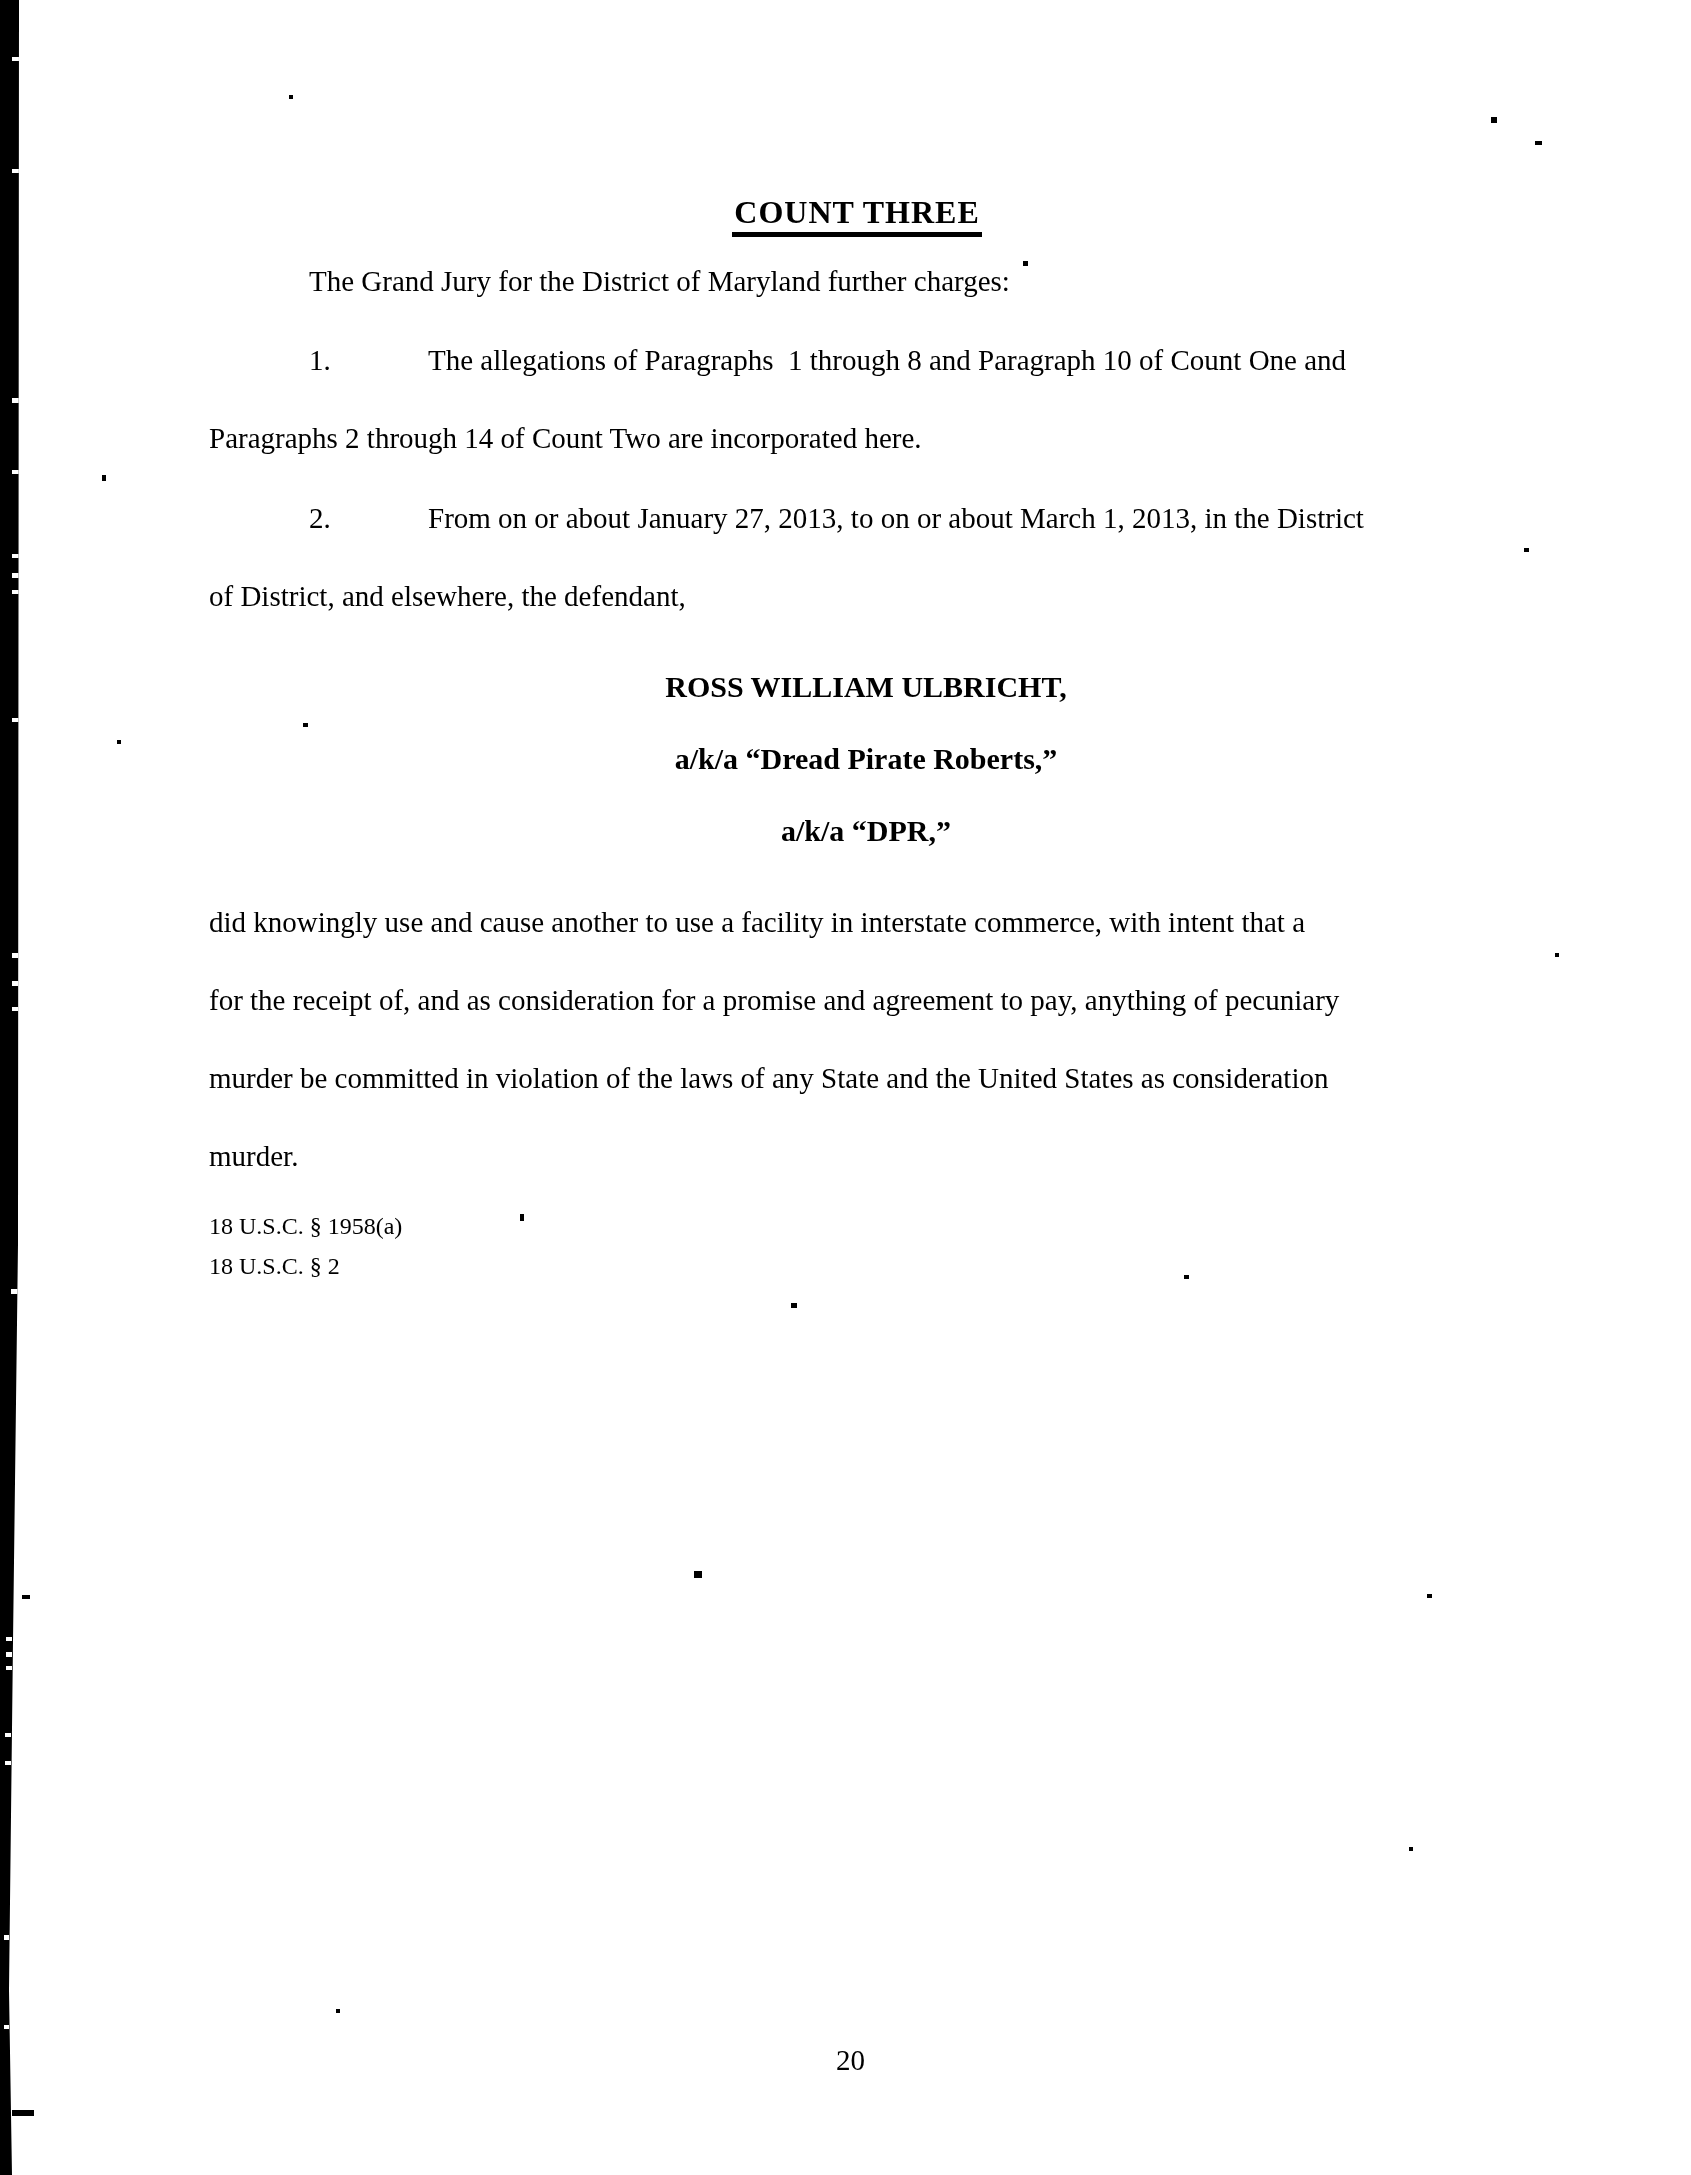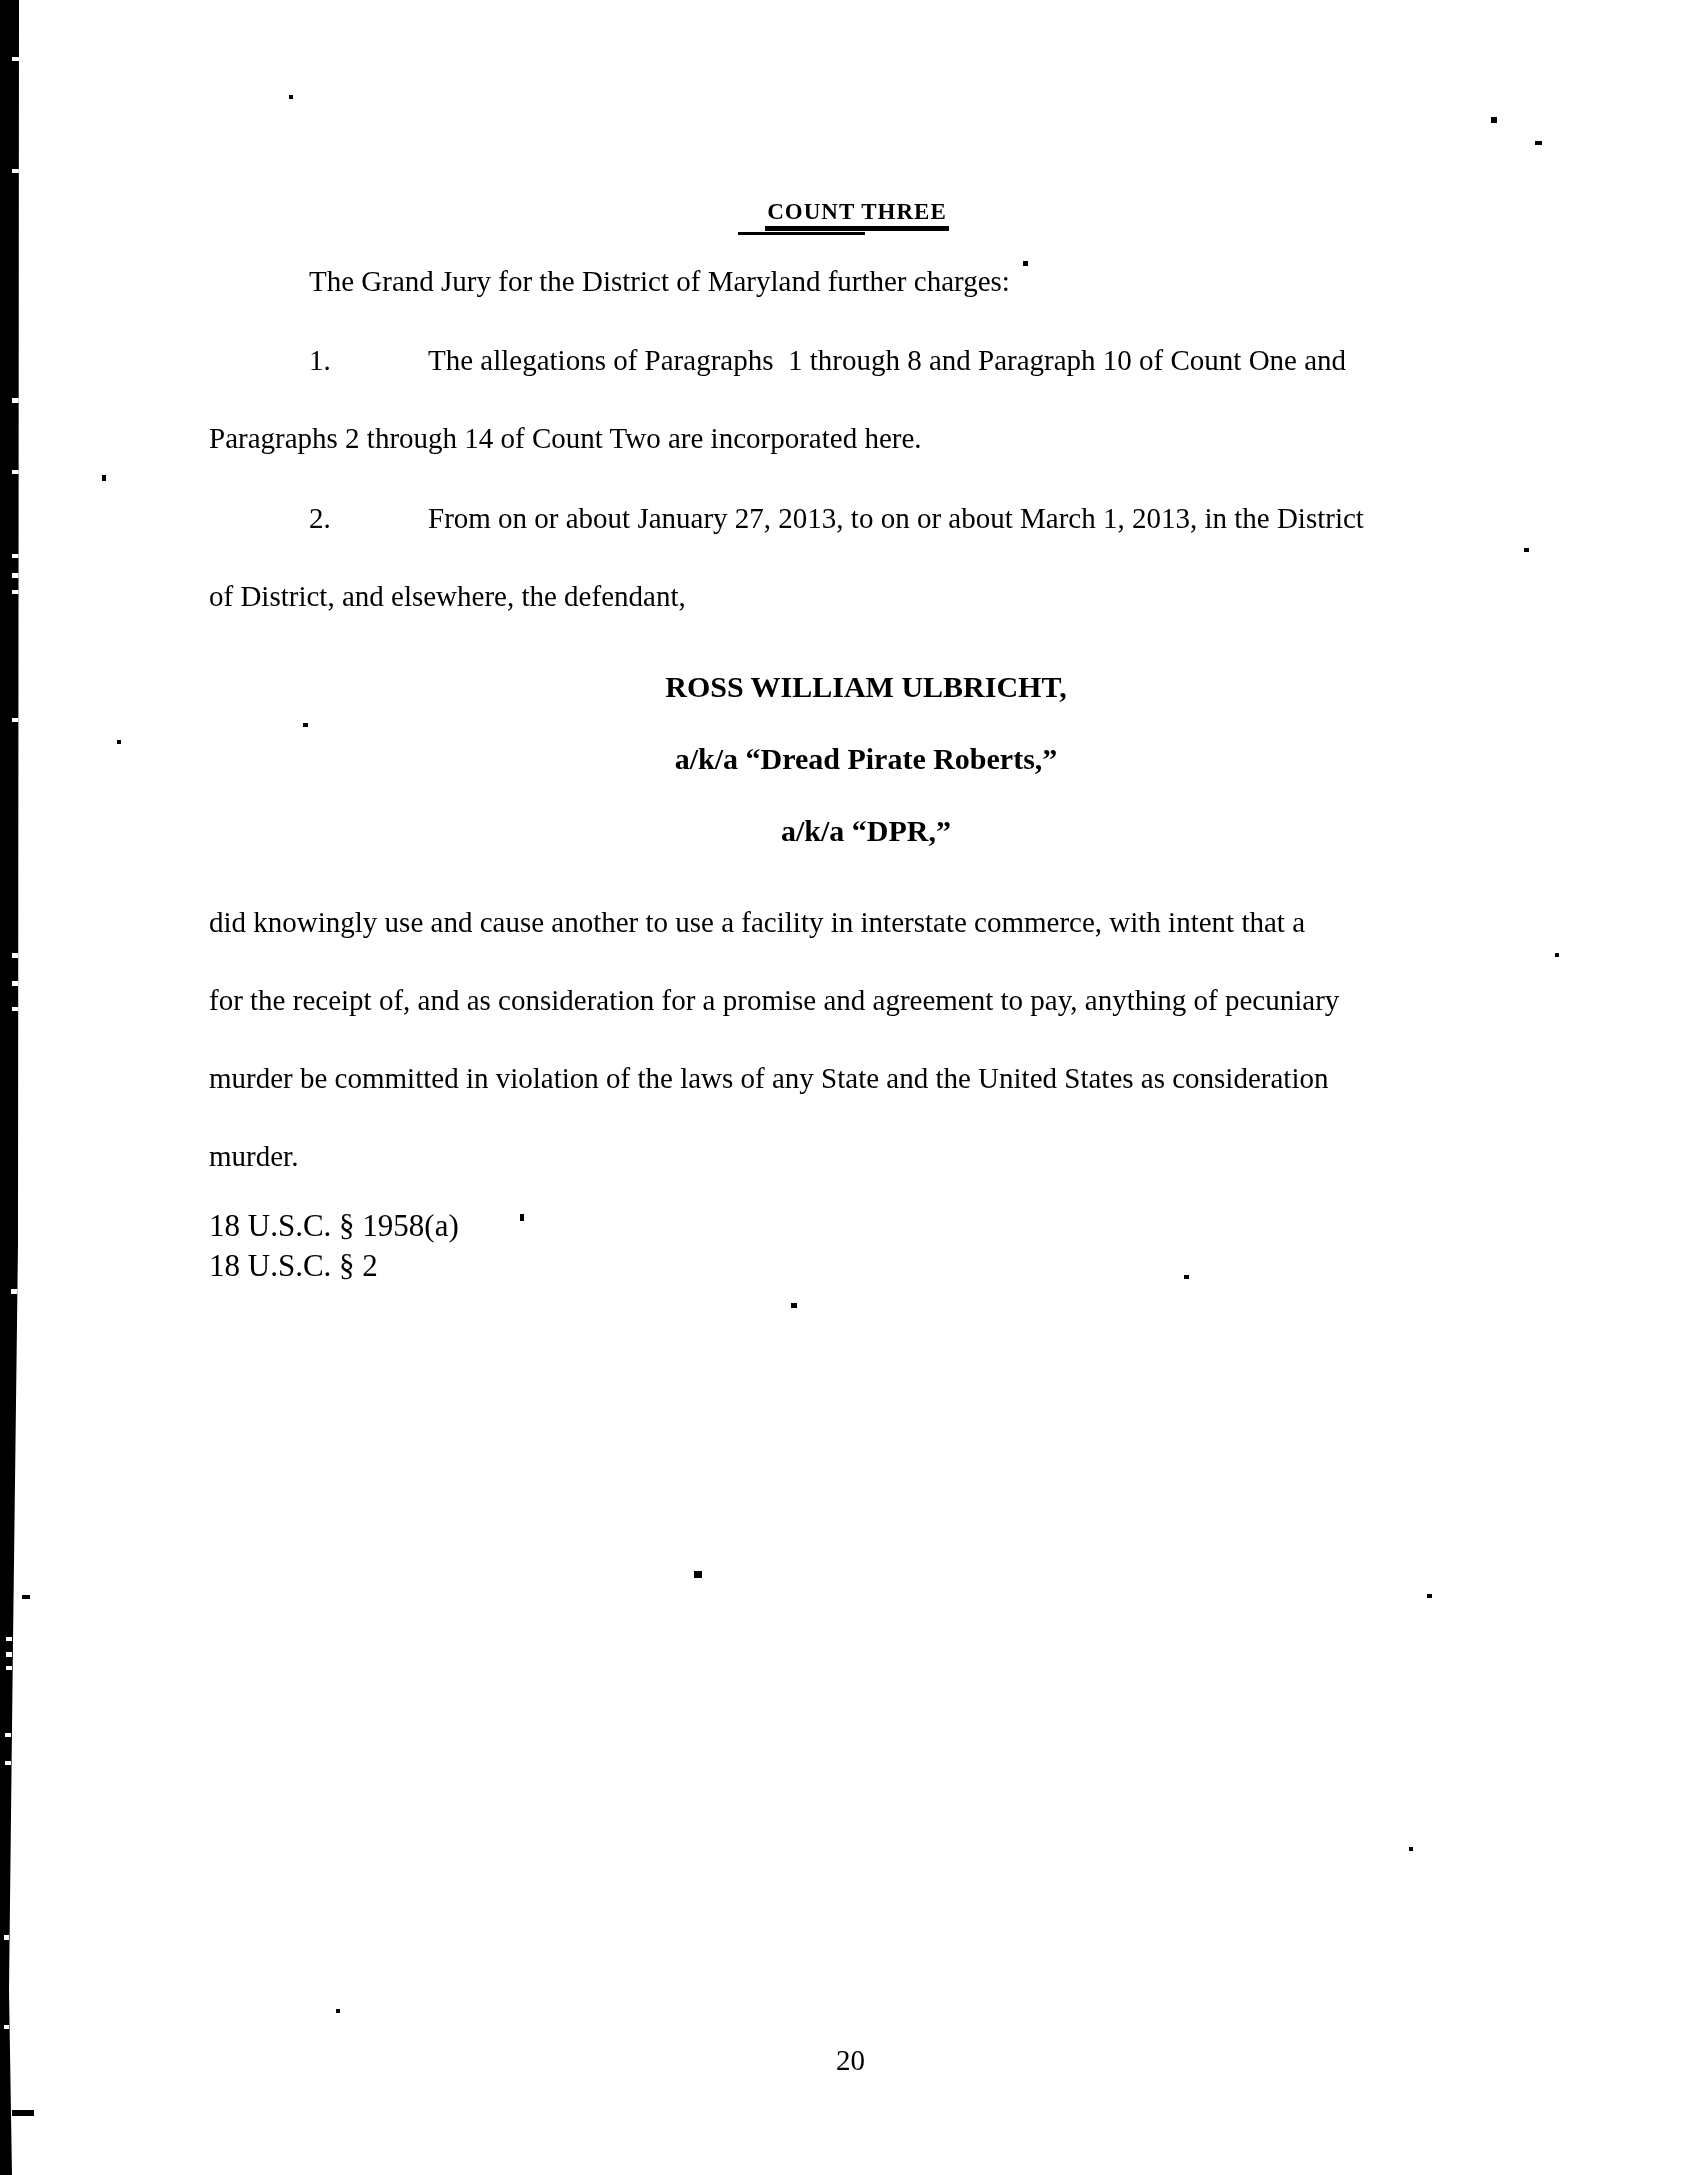--- a/index.html
+++ b/index.html
@@ -19,42 +19,42 @@
     clip-path:polygon(0 0,19px 0,18px 1244px,13px 1642px,9px 1990px,12px 2175px,0 2175px);
   }
   .notch { position:absolute; background:#fff; }
   .speck { position:absolute; background:#000; }
 
   .content { padding:0 209px; }
 
   .title-row {
     margin-top:192px; height:40px; line-height:40px;
     text-align:center; position:relative; left:11px;
-    font-size:23px; font-weight:bold; letter-spacing:1px;
+    font-size:32px; font-weight:bold; letter-spacing:1px;
   }
   .title-text { border-bottom:5px solid #000; padding:0 2px 2px 2px; }
   .underline-artifact { position:absolute; left:738px; top:232px; width:127px; height:3px; background:#000; }
 
   .bline { height:78px; line-height:78px; white-space:nowrap; font-size:29px; }
   .intro { margin-top:10px; padding-left:100px; }
 
   .para1 { margin-top:1px; }
   .para2 { margin-top:2px; }
   .pfirst { padding-left:100px;font-family:Liberation Serif, serif; }
   .pnum { display:inline-block; width:119px; }
 
   .defendant {
     margin-top:22px; position:relative; left:20px;
     text-align:center; font-weight:bold; font-size:30px;
   }
   .dline { height:40px; line-height:40px; white-space:nowrap;margin-top:32px; }
 
   .charge { margin-top:32px; }
 
-  .statutes { margin-top:11px; font-size:31px; }
+  .statutes { margin-top:11px; font-size:24px; }
   .sline { height:40px; line-height:40px; white-space:nowrap; }
 
   .page-number {
     position:absolute; left:836px; top:2043px;
     font-size:29px; line-height:34px;
   }
 </style>
 </head>
 <body>
 

